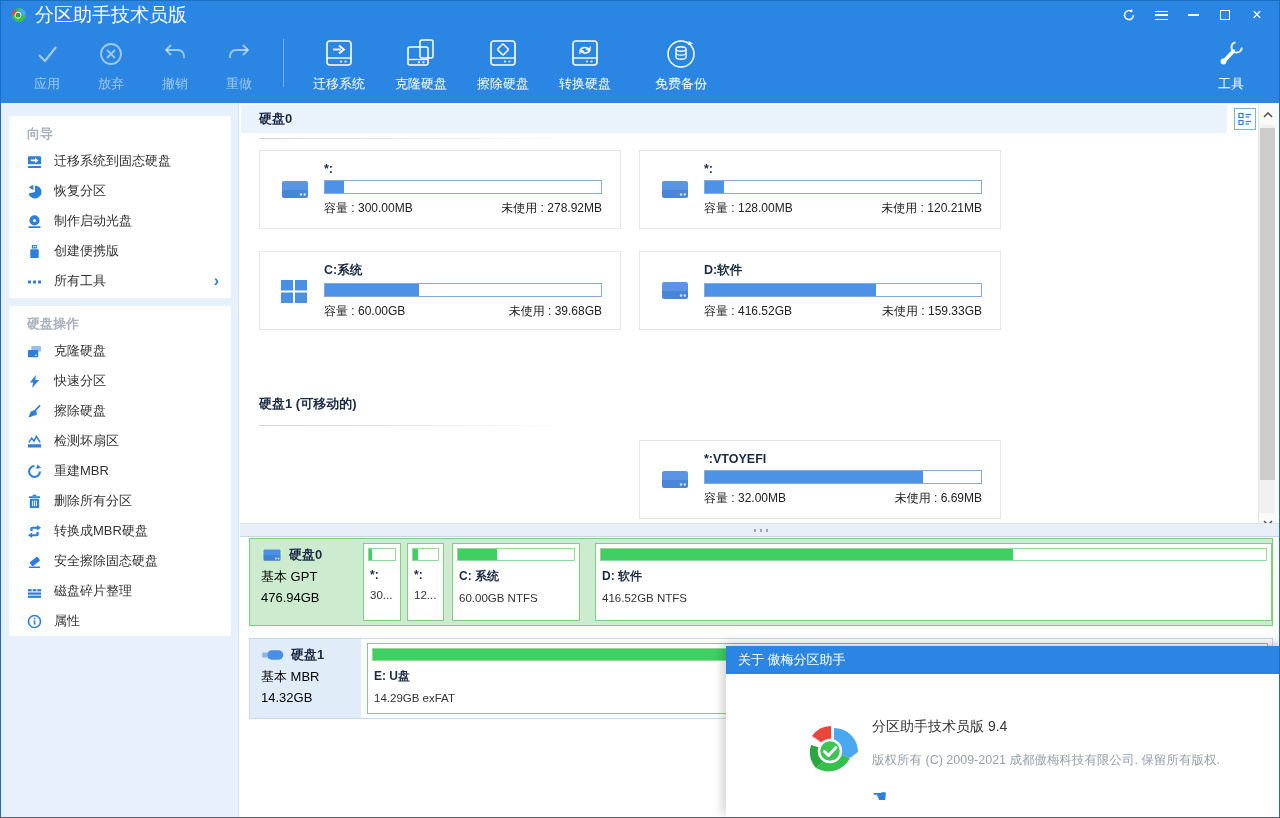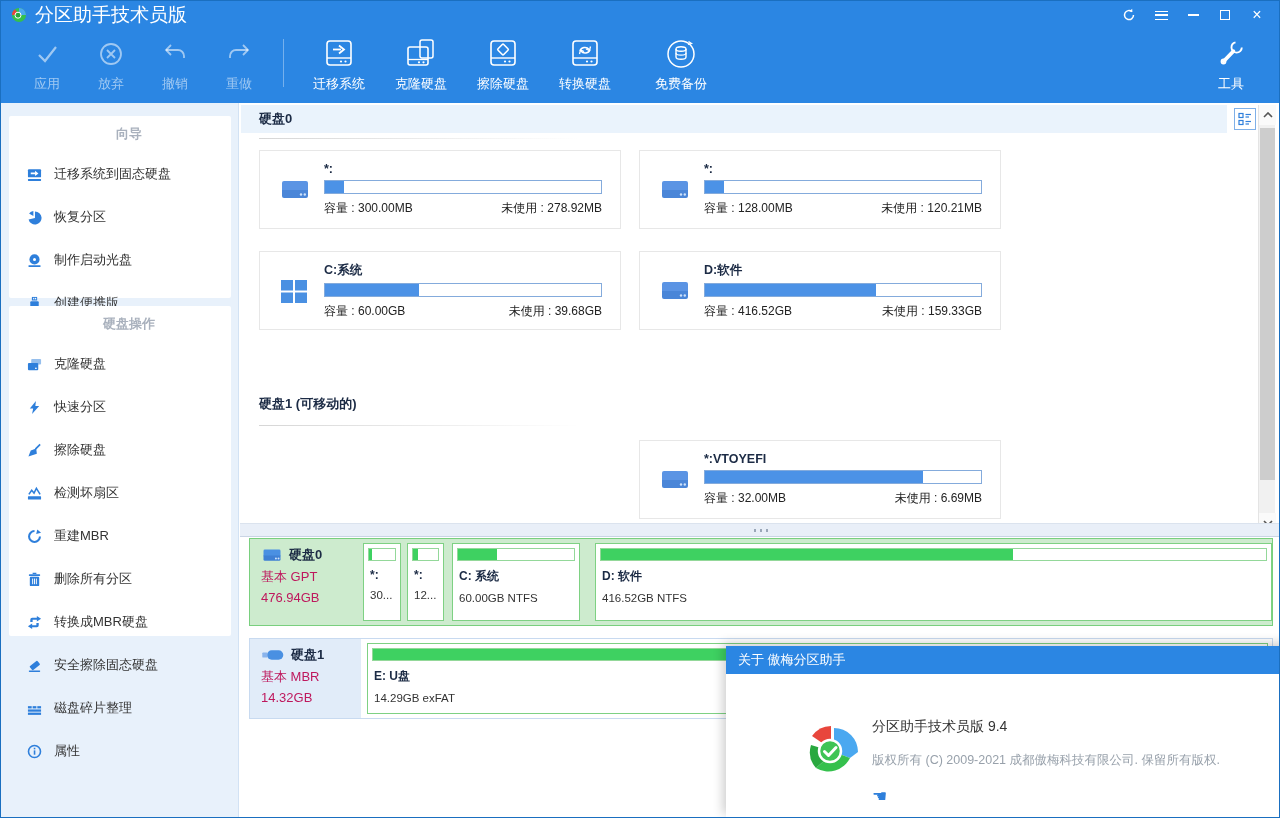--- a/index.html
+++ b/index.html
@@ -23,25 +23,25 @@
     display:flex;align-items:flex-start;padding:6px 0 0 14px;}
   .tb-btn{display:flex;flex-direction:column;align-items:center;width:64px;color:#fff;cursor:pointer;}
   .tb-btn .ic{height:38px;display:flex;align-items:center;justify-content:center;}
   .tb-btn .lb{font-size:13px;margin-top:2px;white-space:nowrap;}
   .tb-btn.big{width:82px;}
   .tb-btn.disabled{color:rgba(255,255,255,.55);}
   .tb-sep{width:1px;height:48px;background:rgba(255,255,255,.35);margin:4px 14px 0 12px;}
   .tb-tools{margin-left:auto;margin-right:16px;justify-content:flex-end;}
   
   .sidebar{position:absolute;left:0;top:102px;width:238px;bottom:0;background:#e8f1fb;border-right:1px solid #d2e2f4;}
-  .side-card{position:absolute;left:8px;width:222px;background:#fff;border-radius:2px;text-align:center;}
+  .side-card{position:absolute;left:8px;width:222px;background:#fff;border-radius:2px;}
   .side-card.c1{top:13px;height:182px;}
   .side-card.c2{top:203px;height:330px;}
   .side-sec-title{padding:9px 0 3px 18px;color:#a9b1bd;font-weight:bold;font-size:13px;}
-  .side-item{height:30px;display:flex;align-items:center;padding-left:18px;gap:12px;font-size:13px;color:#333;cursor:pointer;margin-top:13px;}
+  .side-item{height:30px;display:flex;align-items:center;padding-left:18px;gap:12px;font-size:13px;color:#333;cursor:pointer;}
   .side-item svg{flex:0 0 auto;}
   .side-chev{margin-left:auto;margin-right:12px;color:#2e7fdb;font-size:16px;font-weight:bold;}
   
   .main{position:absolute;left:239px;top:102px;right:0;bottom:0;background:#fff;}
   .group-band{position:absolute;left:1px;top:2px;width:986px;height:28px;background:#eaf3fc;
     display:flex;align-items:center;padding-left:18px;font-size:13px;font-weight:bold;color:#1c2b45;}
   .view-ico{position:absolute;left:994px;top:5px;width:22px;height:22px;border:1px solid #7fb0e8;background:#fff;
     display:flex;align-items:center;justify-content:center;cursor:pointer;}
   .fade-line{position:absolute;height:1px;width:320px;background:linear-gradient(to right,#d6d6d6,rgba(214,214,214,0));}
   .group-title2{position:absolute;left:19px;top:292px;font-size:13px;font-weight:bold;color:#1c2b45;}
@@ -64,21 +64,21 @@
   .scr-up{top:0;}
   .scr-dn{bottom:0;}
   .scr-thumb{position:absolute;left:1px;top:23px;width:15px;height:352px;background:#cdcdcd;cursor:pointer;}
   
   .map-row{position:absolute;left:9px;width:1024px;cursor:pointer;}
   .map-row.r0{top:435px;height:88px;background:#cdebce;border:1px solid #79cf7e;}
   .map-row.r1{top:535px;height:81px;background:#fff;border:1px solid #c8daf0;}
   .map-head{position:absolute;left:0;top:0;bottom:0;width:111px;padding:7px 0 0 11px;font-size:13px;color:#1c2b45;}
   .map-row.r1 .map-head{background:#e1ecf9;}
   .mh-l1{display:flex;align-items:center;gap:6px;font-weight:bold;}
-  .mh-l2,.mh-l3{margin-top:4px;color:#be185d;}
+  .mh-l2,.mh-l3{margin-top:4px;color:#000000;}
   .part{position:absolute;top:4px;background:#fff;border:1px solid #7ed183;overflow:hidden;}
   .map-row.r0 .part{height:78px;}
   .map-row.r1 .part{height:71px;}
   .part-bar{margin:4px 4px 0;height:13px;border:1px solid #94d89a;}
   .part-fill{height:100%;background:#3ed161;}
   .part-title{font-weight:bold;font-size:12px;color:#1c2b45;margin:7px 0 0 6px;white-space:nowrap;}
   .part-size{font-size:11.5px;color:#333;margin:7px 0 0 6px;white-space:nowrap;}
   
   .dialog{position:absolute;left:697px;top:645px;width:583px;bottom:0;background:#fff;
     box-shadow:-3px -3px 10px rgba(0,0,0,.2);z-index:10;margin-left:28px;}

